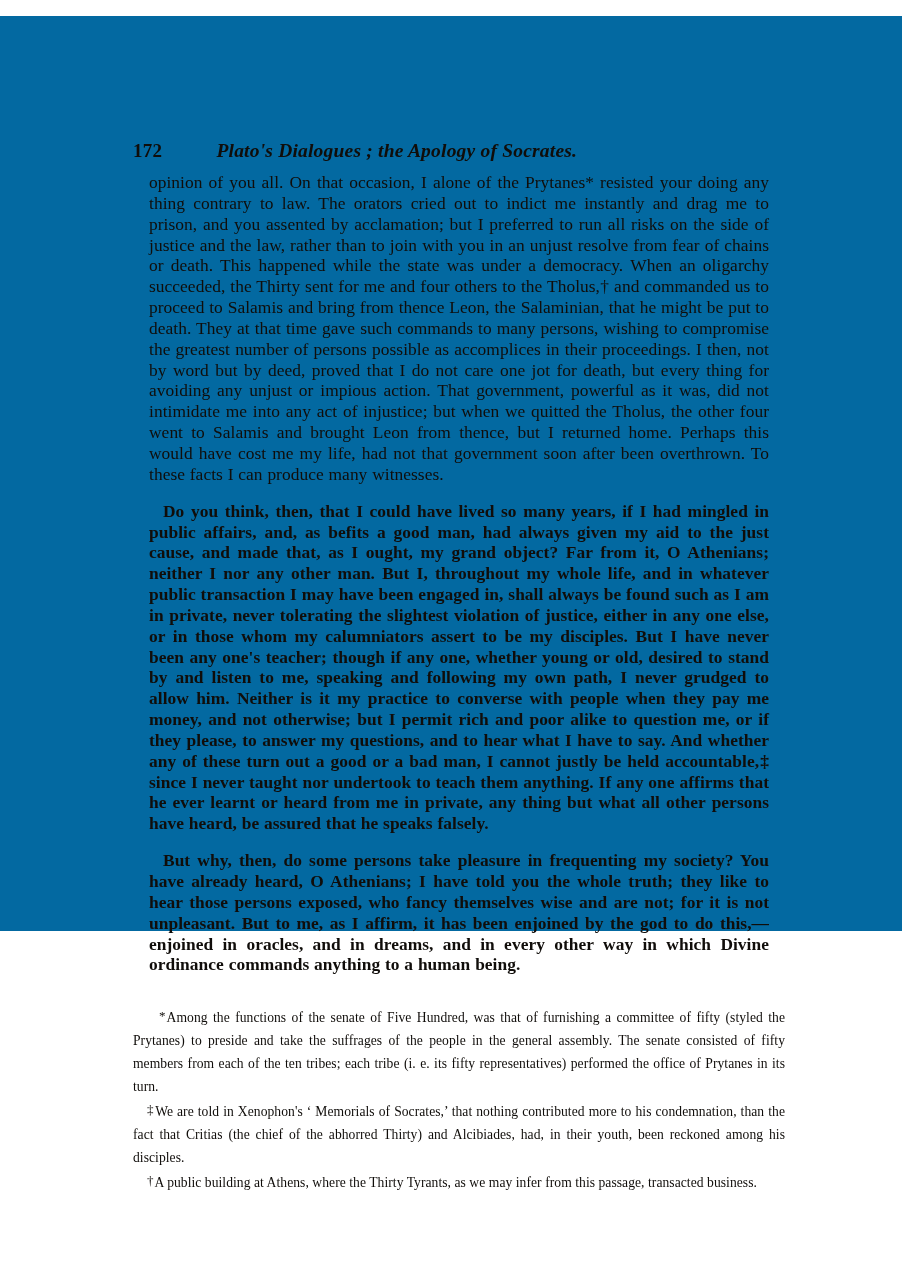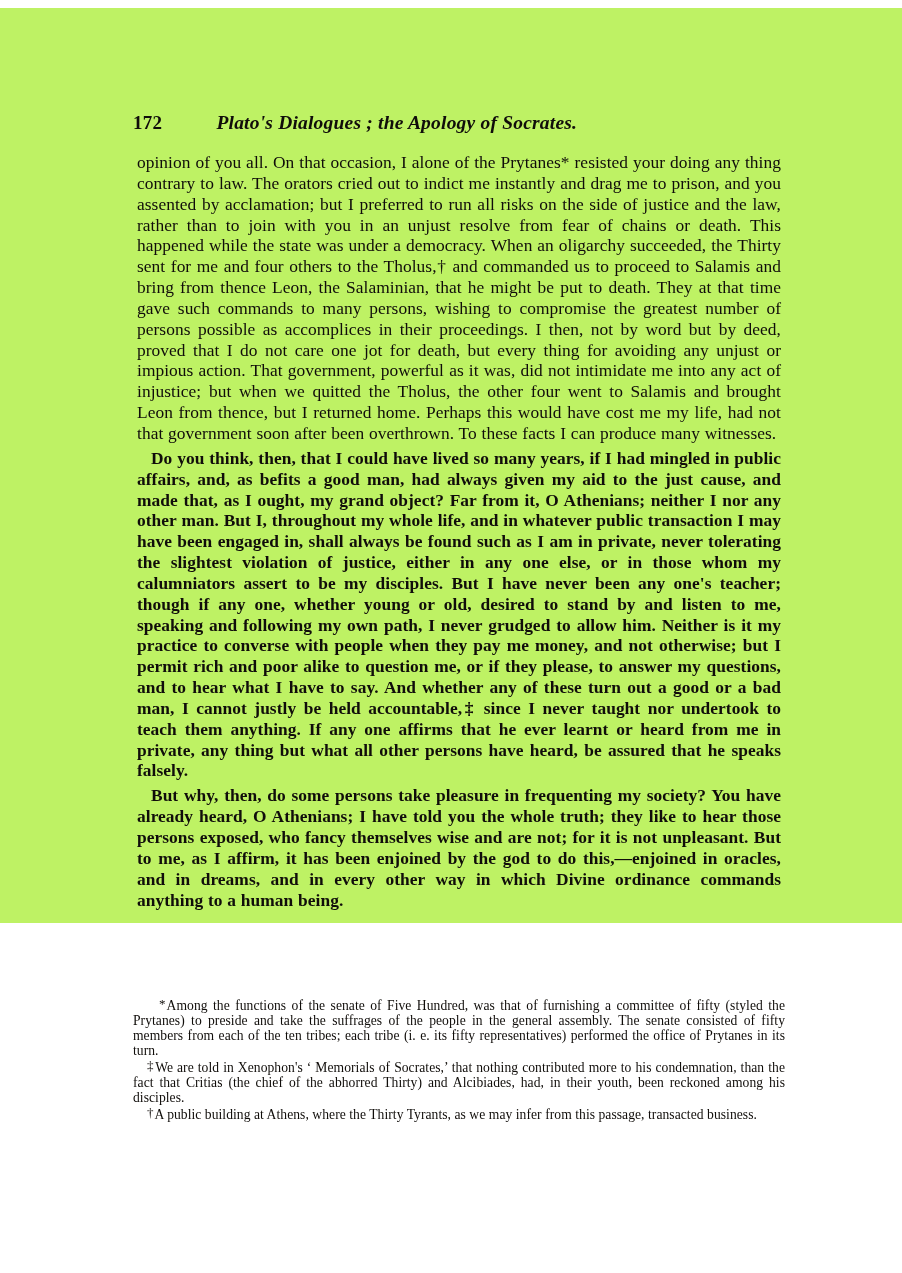--- a/index.html
+++ b/index.html
@@ -11,24 +11,24 @@
     width: 902px;
     height: 1273px;
     position: relative;
     font-family: "Liberation Serif", "DejaVu Serif", serif;
     color: #100d0a;
     overflow: hidden;
   }
 
   .page {
     position: absolute;
-    left: 0; top: 8px;
+    left: 0; top: 16px;
     width: 902px;
     height: 915px;
-    background: #bef264;
+    background: #0369a1;
   }
 
   
   .running-head {
     position: absolute;
     left: 133px;
     top: 104px;
     width: 650px;
     height: 26px;
     display: flex;
@@ -39,31 +39,32 @@
     font-size: 19px;
     letter-spacing: 0.3px;
   }
   .head-title {
     font-style: italic;
     font-weight: bold;
     font-size: 19.5px;
     margin-left: 54px;
     letter-spacing: 0.2px;
     white-space: nowrap;
+    margin-top: 20px;
   }
 
   
   .textblock {
     position: absolute;
     left: 133px;
     top: 140px;
     width: 652px;
   }
   .para {
-    margin: 4px;
+    margin: 16px;
     font-size: 17.4px;
     line-height: 20.85px;
     text-align: justify;
     text-justify: inter-word;
     letter-spacing: 0.05px;
     word-spacing: 0.4px;
   }
   .para + .para {
     text-indent: 14px;
     font-weight: bold;
@@ -72,21 +73,21 @@
   
   .footnotes {
     position: absolute;
     left: 133px;
     top: 988px;
     width: 652px;
   }
   .fn {
     margin: 0;
     font-size: 13.6px;
-    line-height: 15px;
+    line-height: 23px;
     text-align: justify;
     letter-spacing: 0.05px;
   }
   .fn-first { text-indent: 26px; }
   .fn-rest  { text-indent: 14px; }
   .fn .marker {
     font-size: 13px;
     vertical-align: 0.15em;
     padding-right: 1px;
   }

